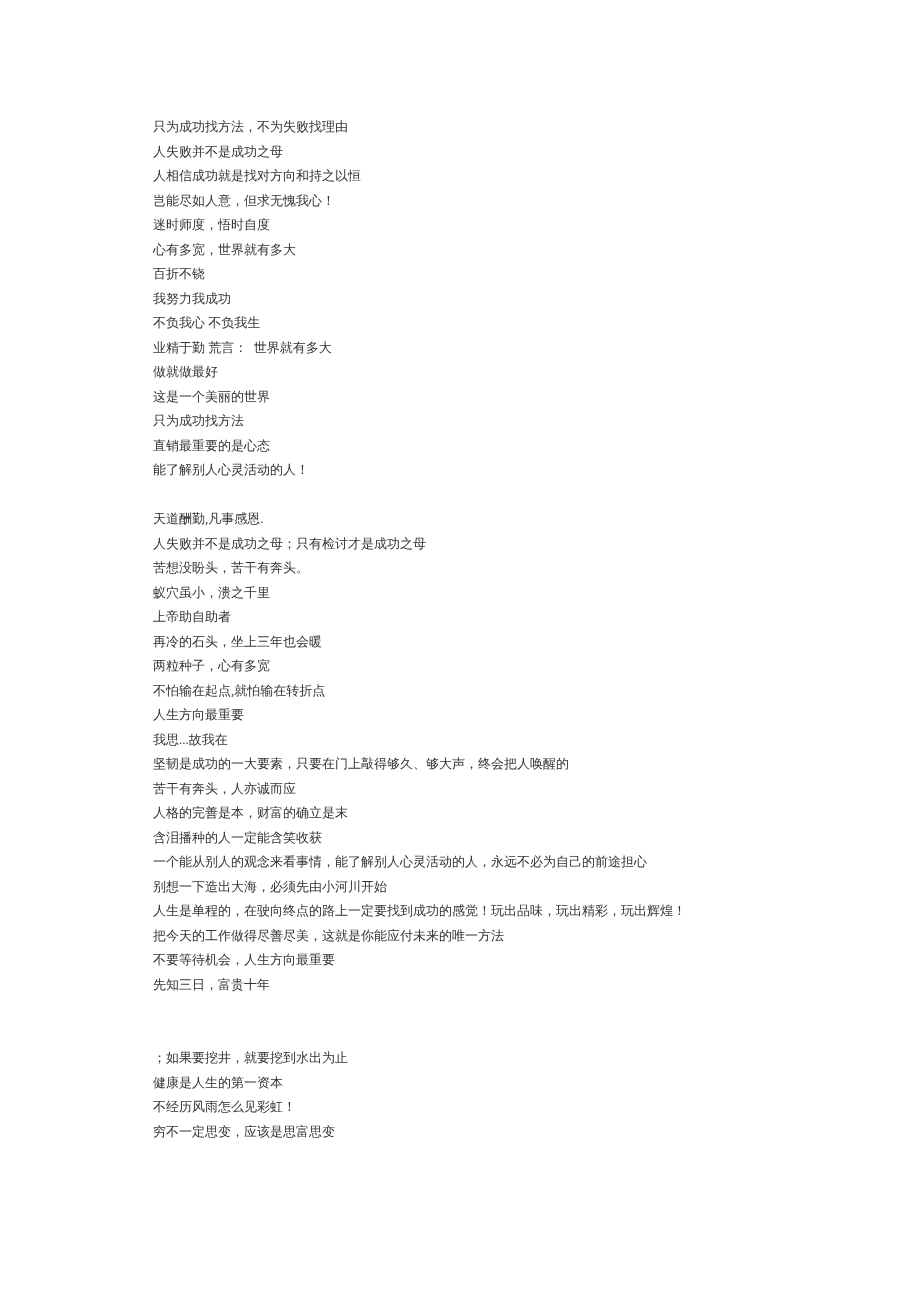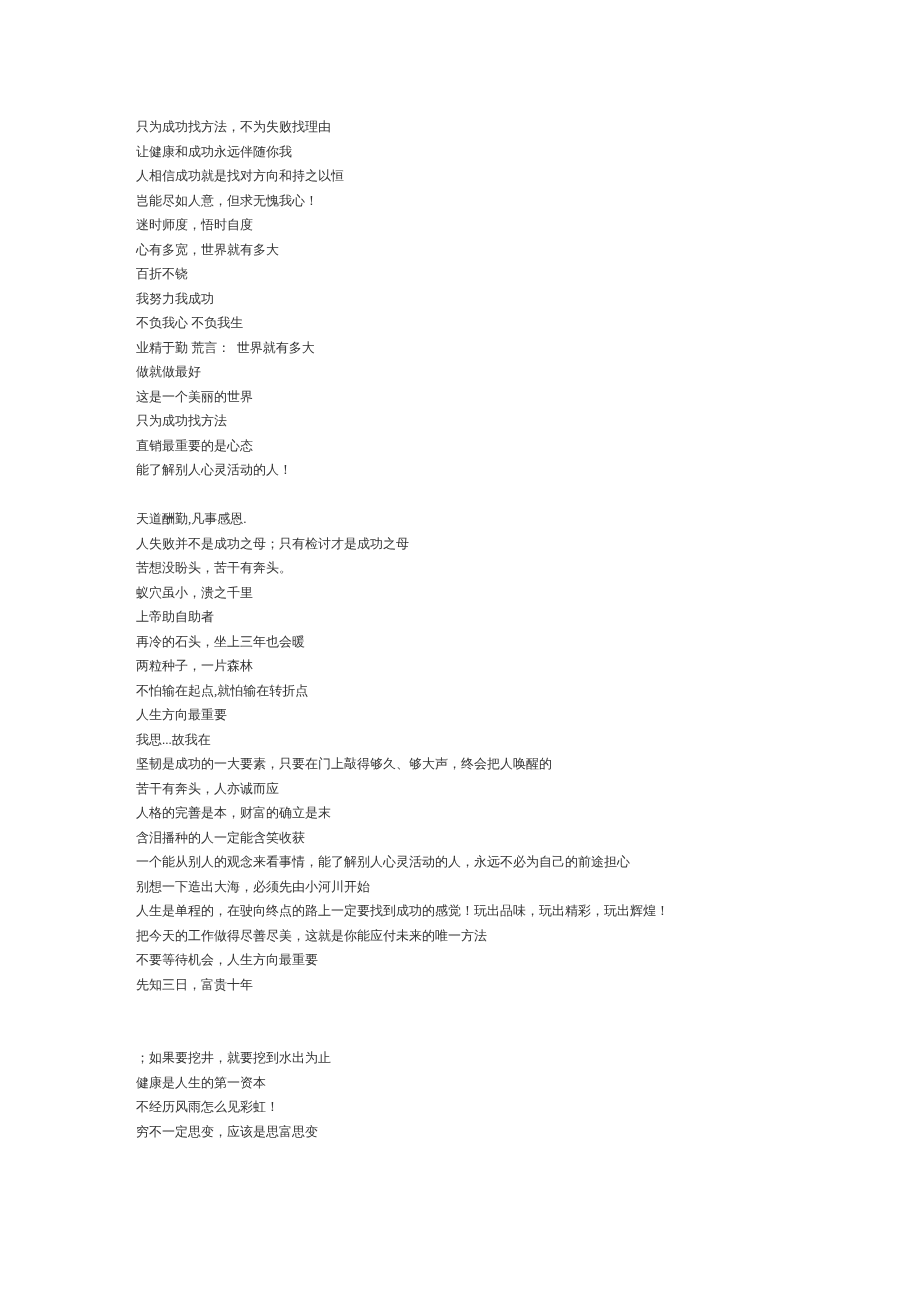--- a/index.html
+++ b/index.html
@@ -9,49 +9,50 @@
     width: 920px;
     height: 1302px;
     padding: 115px 0 0 136px;
     color: #333333;
     font-size: 13px;
     line-height: 24.5px;
   }
   .line {
     white-space: pre;
     min-height: 24.5px;
+    margin-left: 17px;
   }
 </style>
 </head>
 <body>
 
 <div id="content">
     <div class="line">只为成功找方法，不为失败找理由</div>
-    <div class="line">让健康和成功永远伴随你我</div>
+    <div class="line">人失败并不是成功之母</div>
     <div class="line">人相信成功就是找对方向和持之以恒</div>
     <div class="line">岂能尽如人意，但求无愧我心！</div>
     <div class="line">迷时师度，悟时自度</div>
     <div class="line">心有多宽，世界就有多大</div>
     <div class="line">百折不铙</div>
     <div class="line">我努力我成功</div>
     <div class="line">不负我心 不负我生</div>
     <div class="line">业精于勤 荒言：  世界就有多大</div>
     <div class="line">做就做最好</div>
     <div class="line">这是一个美丽的世界</div>
     <div class="line">只为成功找方法</div>
     <div class="line">直销最重要的是心态</div>
     <div class="line">能了解别人心灵活动的人！</div>
     <div class="line"></div>
     <div class="line">天道酬勤,凡事感恩.</div>
     <div class="line">人失败并不是成功之母；只有检讨才是成功之母</div>
     <div class="line">苦想没盼头，苦干有奔头。</div>
     <div class="line">蚁穴虽小，溃之千里</div>
     <div class="line">上帝助自助者</div>
     <div class="line">再冷的石头，坐上三年也会暖</div>
-    <div class="line">两粒种子，一片森林</div>
+    <div class="line">两粒种子，心有多宽</div>
     <div class="line">不怕输在起点,就怕输在转折点</div>
     <div class="line">人生方向最重要</div>
     <div class="line">我思...故我在</div>
     <div class="line">坚韧是成功的一大要素，只要在门上敲得够久、够大声，终会把人唤醒的</div>
     <div class="line">苦干有奔头，人亦诚而应</div>
     <div class="line">人格的完善是本，财富的确立是末</div>
     <div class="line">含泪播种的人一定能含笑收获</div>
     <div class="line">一个能从别人的观念来看事情，能了解别人心灵活动的人，永远不必为自己的前途担心</div>
     <div class="line">别想一下造出大海，必须先由小河川开始</div>
     <div class="line">人生是单程的，在驶向终点的路上一定要找到成功的感觉！玩出品味，玩出精彩，玩出辉煌！</div>

